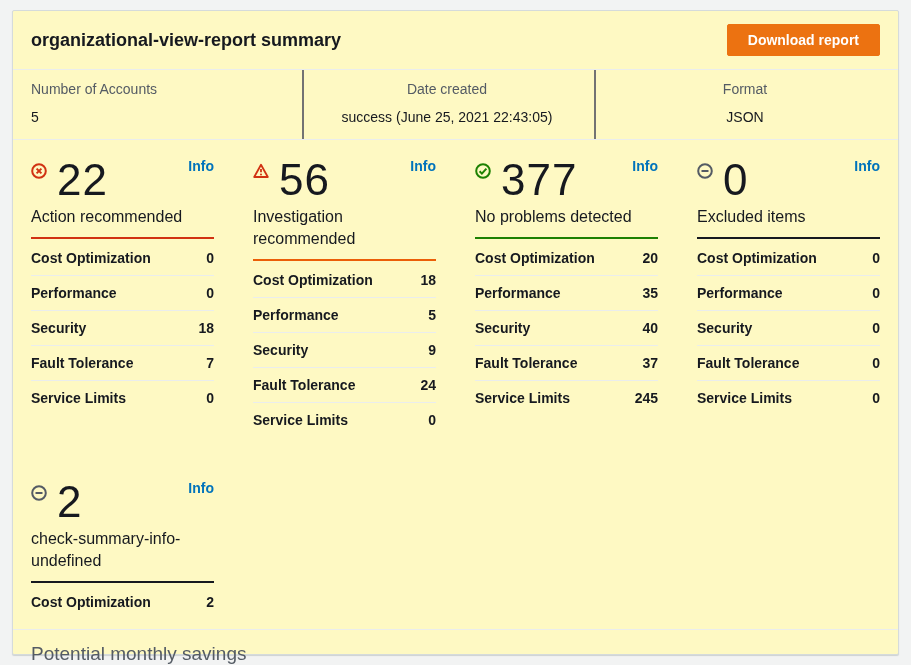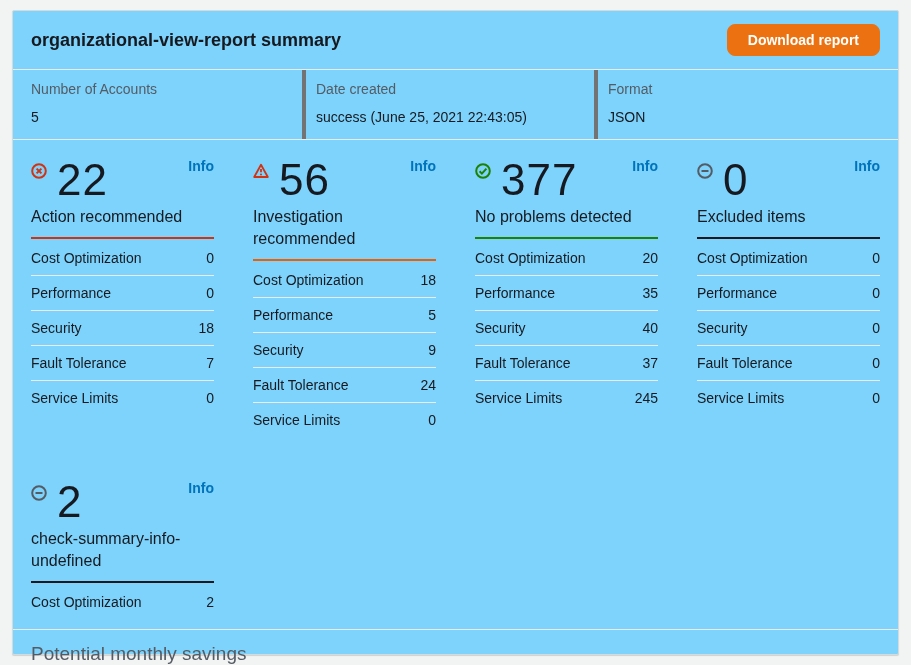--- a/index.html
+++ b/index.html
@@ -6,21 +6,21 @@
   html, body { margin: 0; padding: 0; }
   body {
     width: 911px;
     height: 665px;
     background: #f2f3f3;
     font-family: "Liberation Sans", sans-serif;
     padding: 10px 12px;
     color: #16191f;
   }
   .panel {
-    background: #7dd3fc;
+    background: #fef9c3;
     border: 1px solid #d5dbdb;
     border-radius: 2px;
     box-shadow: 0 1px 1px 0 rgba(0,28,36,.15);
     height: 645px;
     display: flex;
     flex-direction: column;
   }
   
   .panel-header {
     display: flex;
@@ -30,43 +30,44 @@
     border-bottom: 1px solid #eaeded;
   }
   .panel-title {
     font-size: 18px;
     font-weight: 700;
     color: #16191f;
   }
   .btn-primary {
     background: #ec7211;
     border: 1px solid #ec7211;
-    border-radius: 8px;
+    border-radius: 2px;
     color: #ffffff;
     font-family: "Liberation Sans", sans-serif;
     font-size: 14px;
     font-weight: 700;
     padding: 7px 20px;
     cursor: pointer;
     line-height: 16px;
   }
   
   .meta {
     display: grid;
     grid-template-columns: 289px 292px 1fr;
     border-bottom: 1px solid #eaeded;
   }
   .meta-cell {
     padding: 11px 14px 14px 18px;
     display: flex;
     flex-direction: column;
   }
   .meta-cell + .meta-cell {
-    border-left: 4px solid #737373;
+    border-left: 2px solid #737373;
     padding-left: 10px;
+    align-items: center;
   }
   .meta-label { font-size: 14px; color: #545b64; margin-bottom: 12px; }
   .meta-value { font-size: 14px; color: #16191f; }
   
   .cards {
     flex: 1;
     padding: 14px 18px 10px 18px;
     display: grid;
     grid-template-columns: repeat(4, 1fr);
     column-gap: 20px;
@@ -101,21 +102,21 @@
     cursor: pointer;
   }
   .card-label {
     font-size: 16px;
     line-height: 22px;
     color: #16191f;
     padding-bottom: 9px;
     overflow-wrap: break-word;
   }
   .card-underline { height: 2px; width: 100%; }
-  .card-rows { margin-top: 2px; }
+  .card-rows { margin-top: 2px; font-weight: bold; }
   .cat-row {
     display: flex;
     justify-content: space-between;
     align-items: center;
     padding: 9px 0 9px 0;
     border-bottom: 1px solid #eaeded;
     font-size: 14px;
   }
   .card-rows .cat-row:last-child { border-bottom: none; justify-content: space-between; }
   .cat-label { color: #16191f; }

